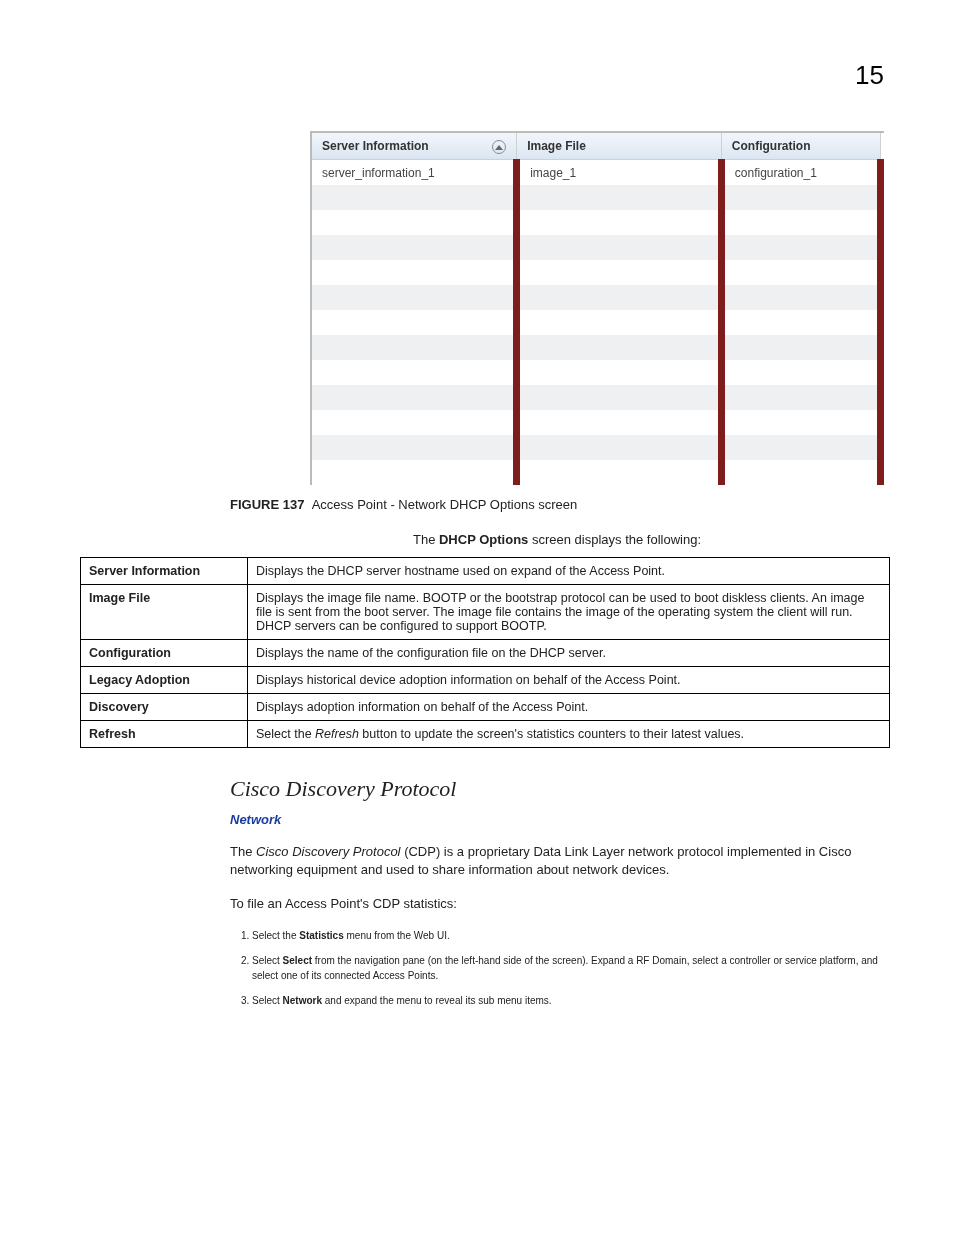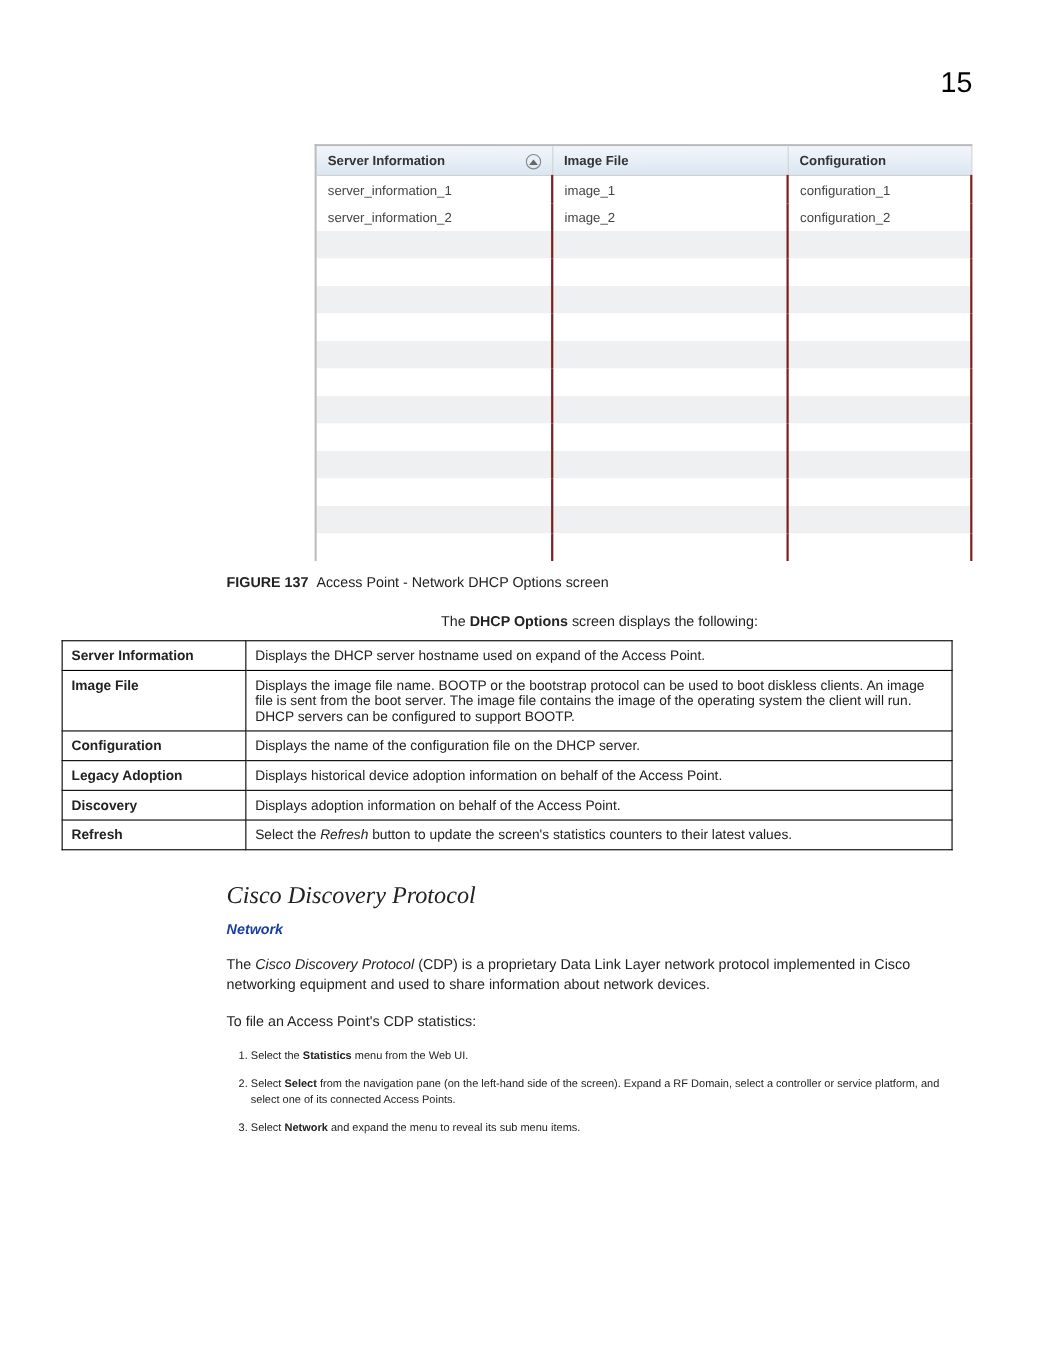--- a/index.html
+++ b/index.html
@@ -5,21 +5,21 @@
   body {
     margin: 0;
     padding: 0;
     font-family: Arial, Helvetica, sans-serif;
     font-size: 13px;
     color: #222;
     background: #fff;
     width: 954px;
   }
   .page {
-    padding: 60px 70px 60px 46px;
+    padding: 60px 70px 60px 70px;
   }
   .page-number {
     font-family: Arial, Helvetica, sans-serif;
     font-size: 26px;
     text-align: right;
     margin-bottom: 40px;
     color: #000;
   }
   .screenshot-wrap {
     margin-left: 240px;
@@ -37,21 +37,21 @@
     background: linear-gradient(#f2f6fb, #dbe6f2);
     text-align: left;
     font-weight: 600;
     padding: 6px 10px;
     border-right: 1px solid #d0d0d0;
     border-bottom: 1px solid #d0d0d0;
     color: #333;
   }
   .grid-table td {
     padding: 5px 10px;
-    border-right: 2px solid #7f1d1d;
+    border-right: 7px solid #7f1d1d;
     height: 15px;
     color: #444;
   }
   .grid-table tr.alt td {
     background: #eef0f2;
   }
   .grid-table tr.norm td {
     background: #fff;
   }
   .sort-icon {
@@ -155,25 +155,20 @@
           <th><span>Image File</span></th>
           <th><span>Configuration</span></th>
         </tr>
       </thead>
       <tbody>
         <tr class="norm">
             <td>server_information_1</td>
             <td>image_1</td>
             <td>configuration_1</td>
           </tr>
-        <tr class="norm">
-            <td>server_information_2</td>
-            <td>image_2</td>
-            <td>configuration_2</td>
-          </tr>
         <tr class="alt">
             <td></td>
             <td></td>
             <td></td>
           </tr>
         <tr class="norm">
             <td></td>
             <td></td>
             <td></td>
           </tr>

